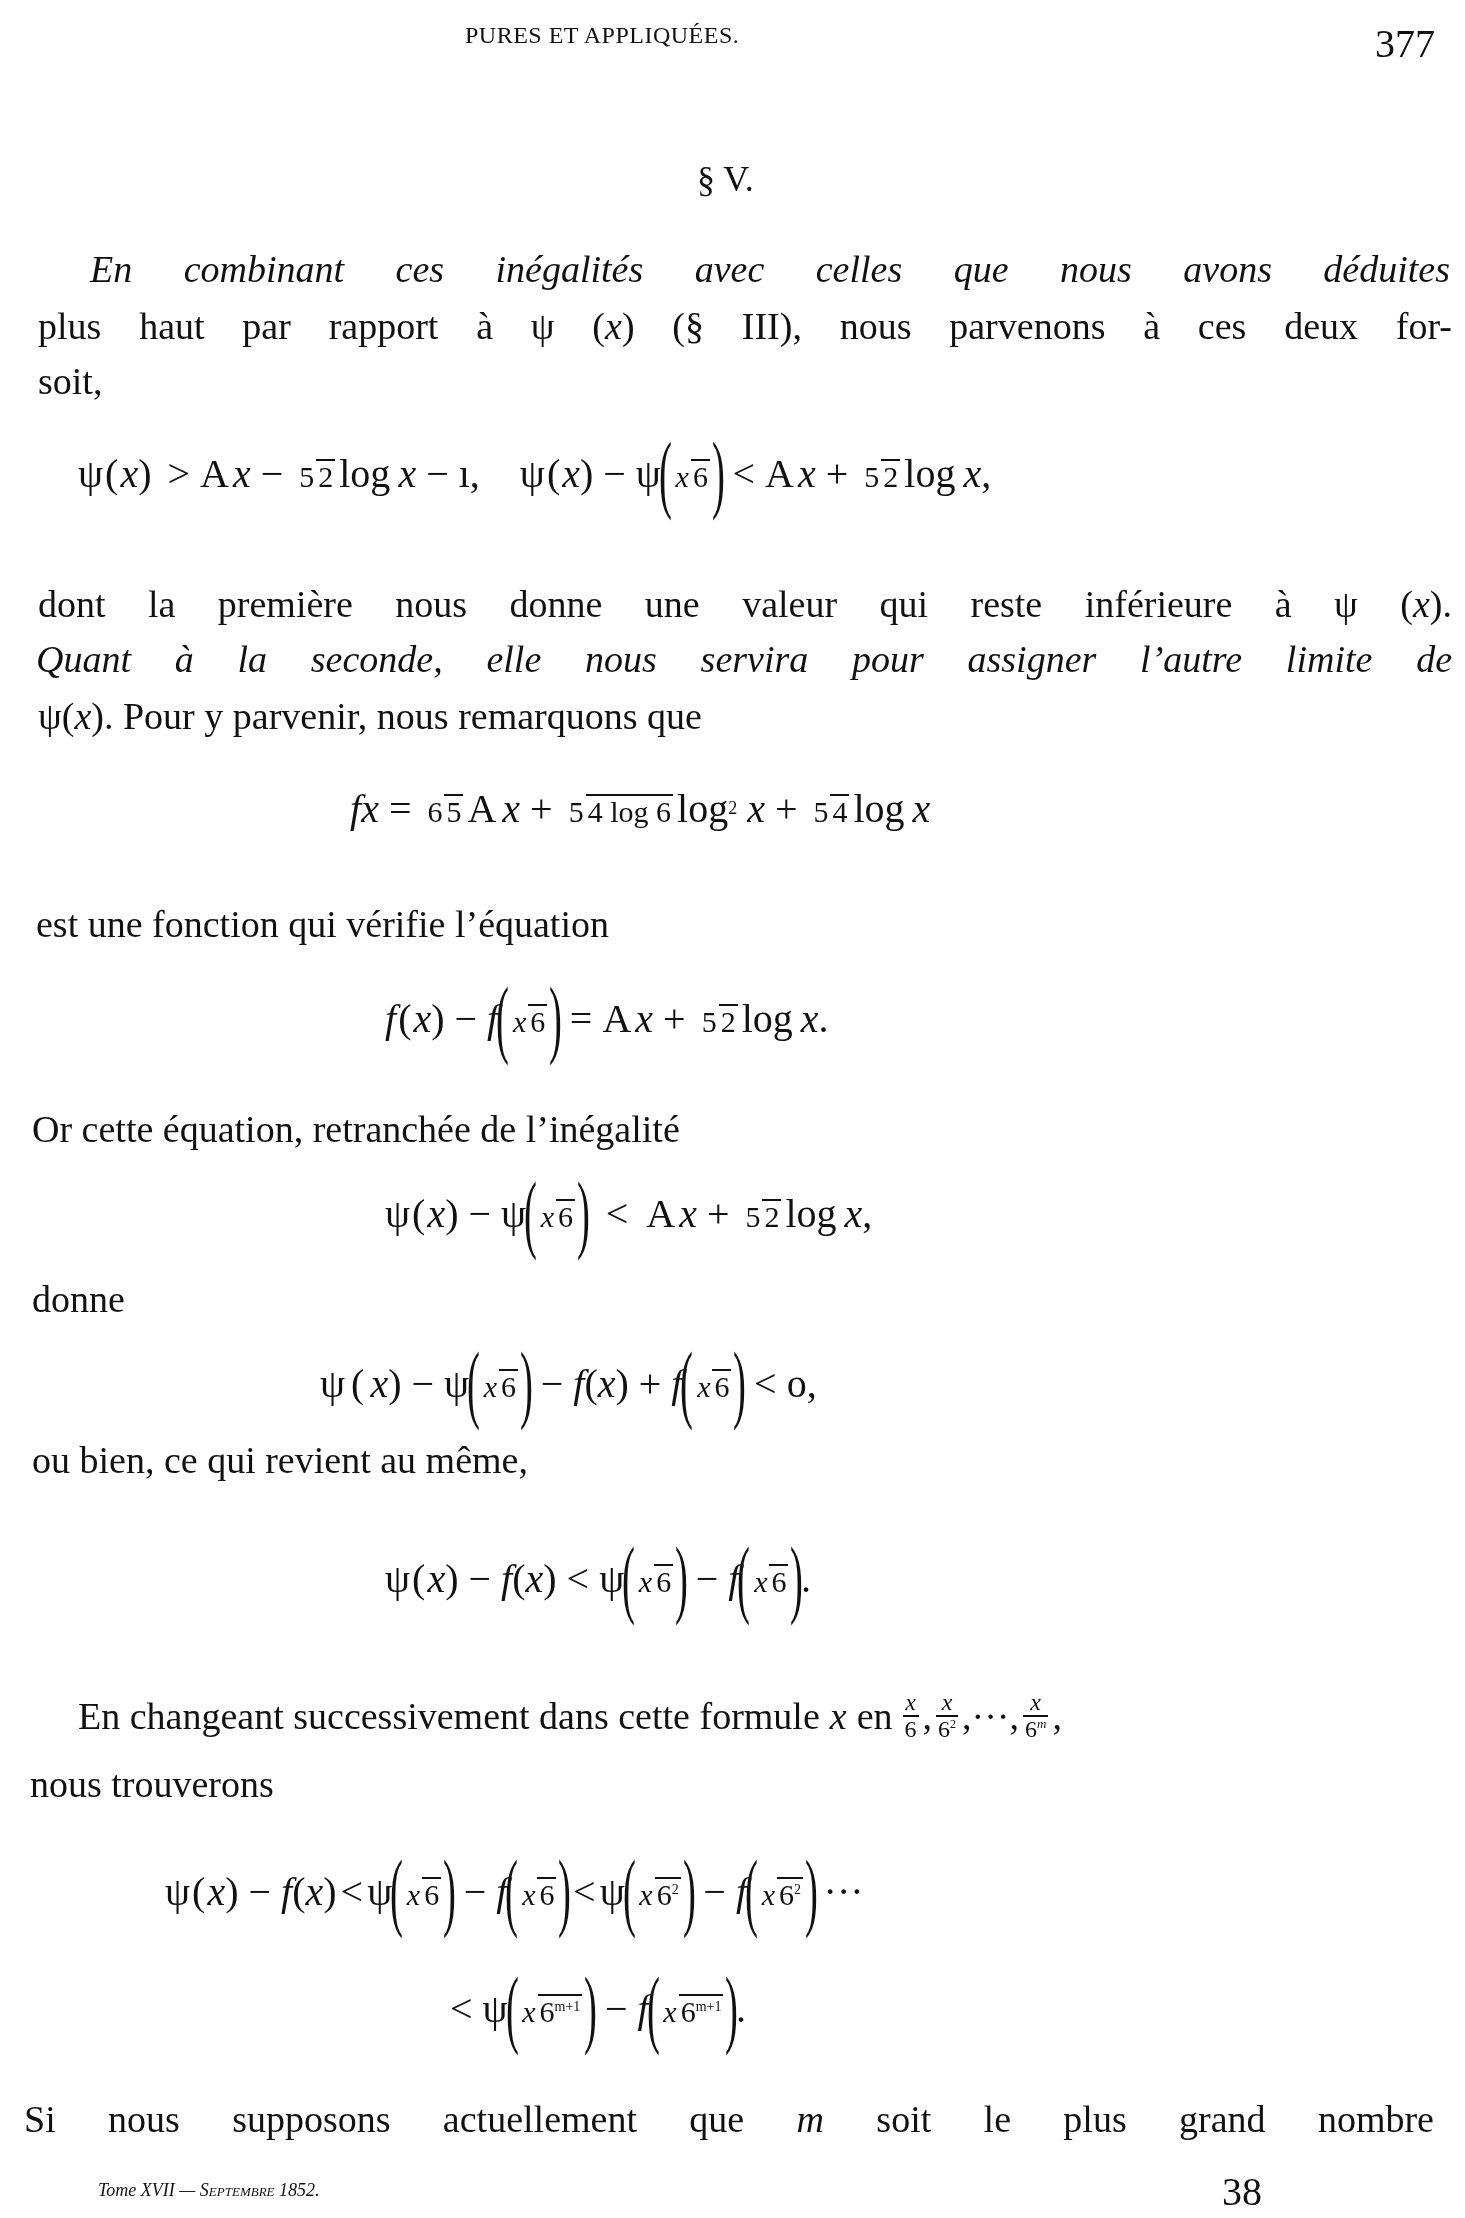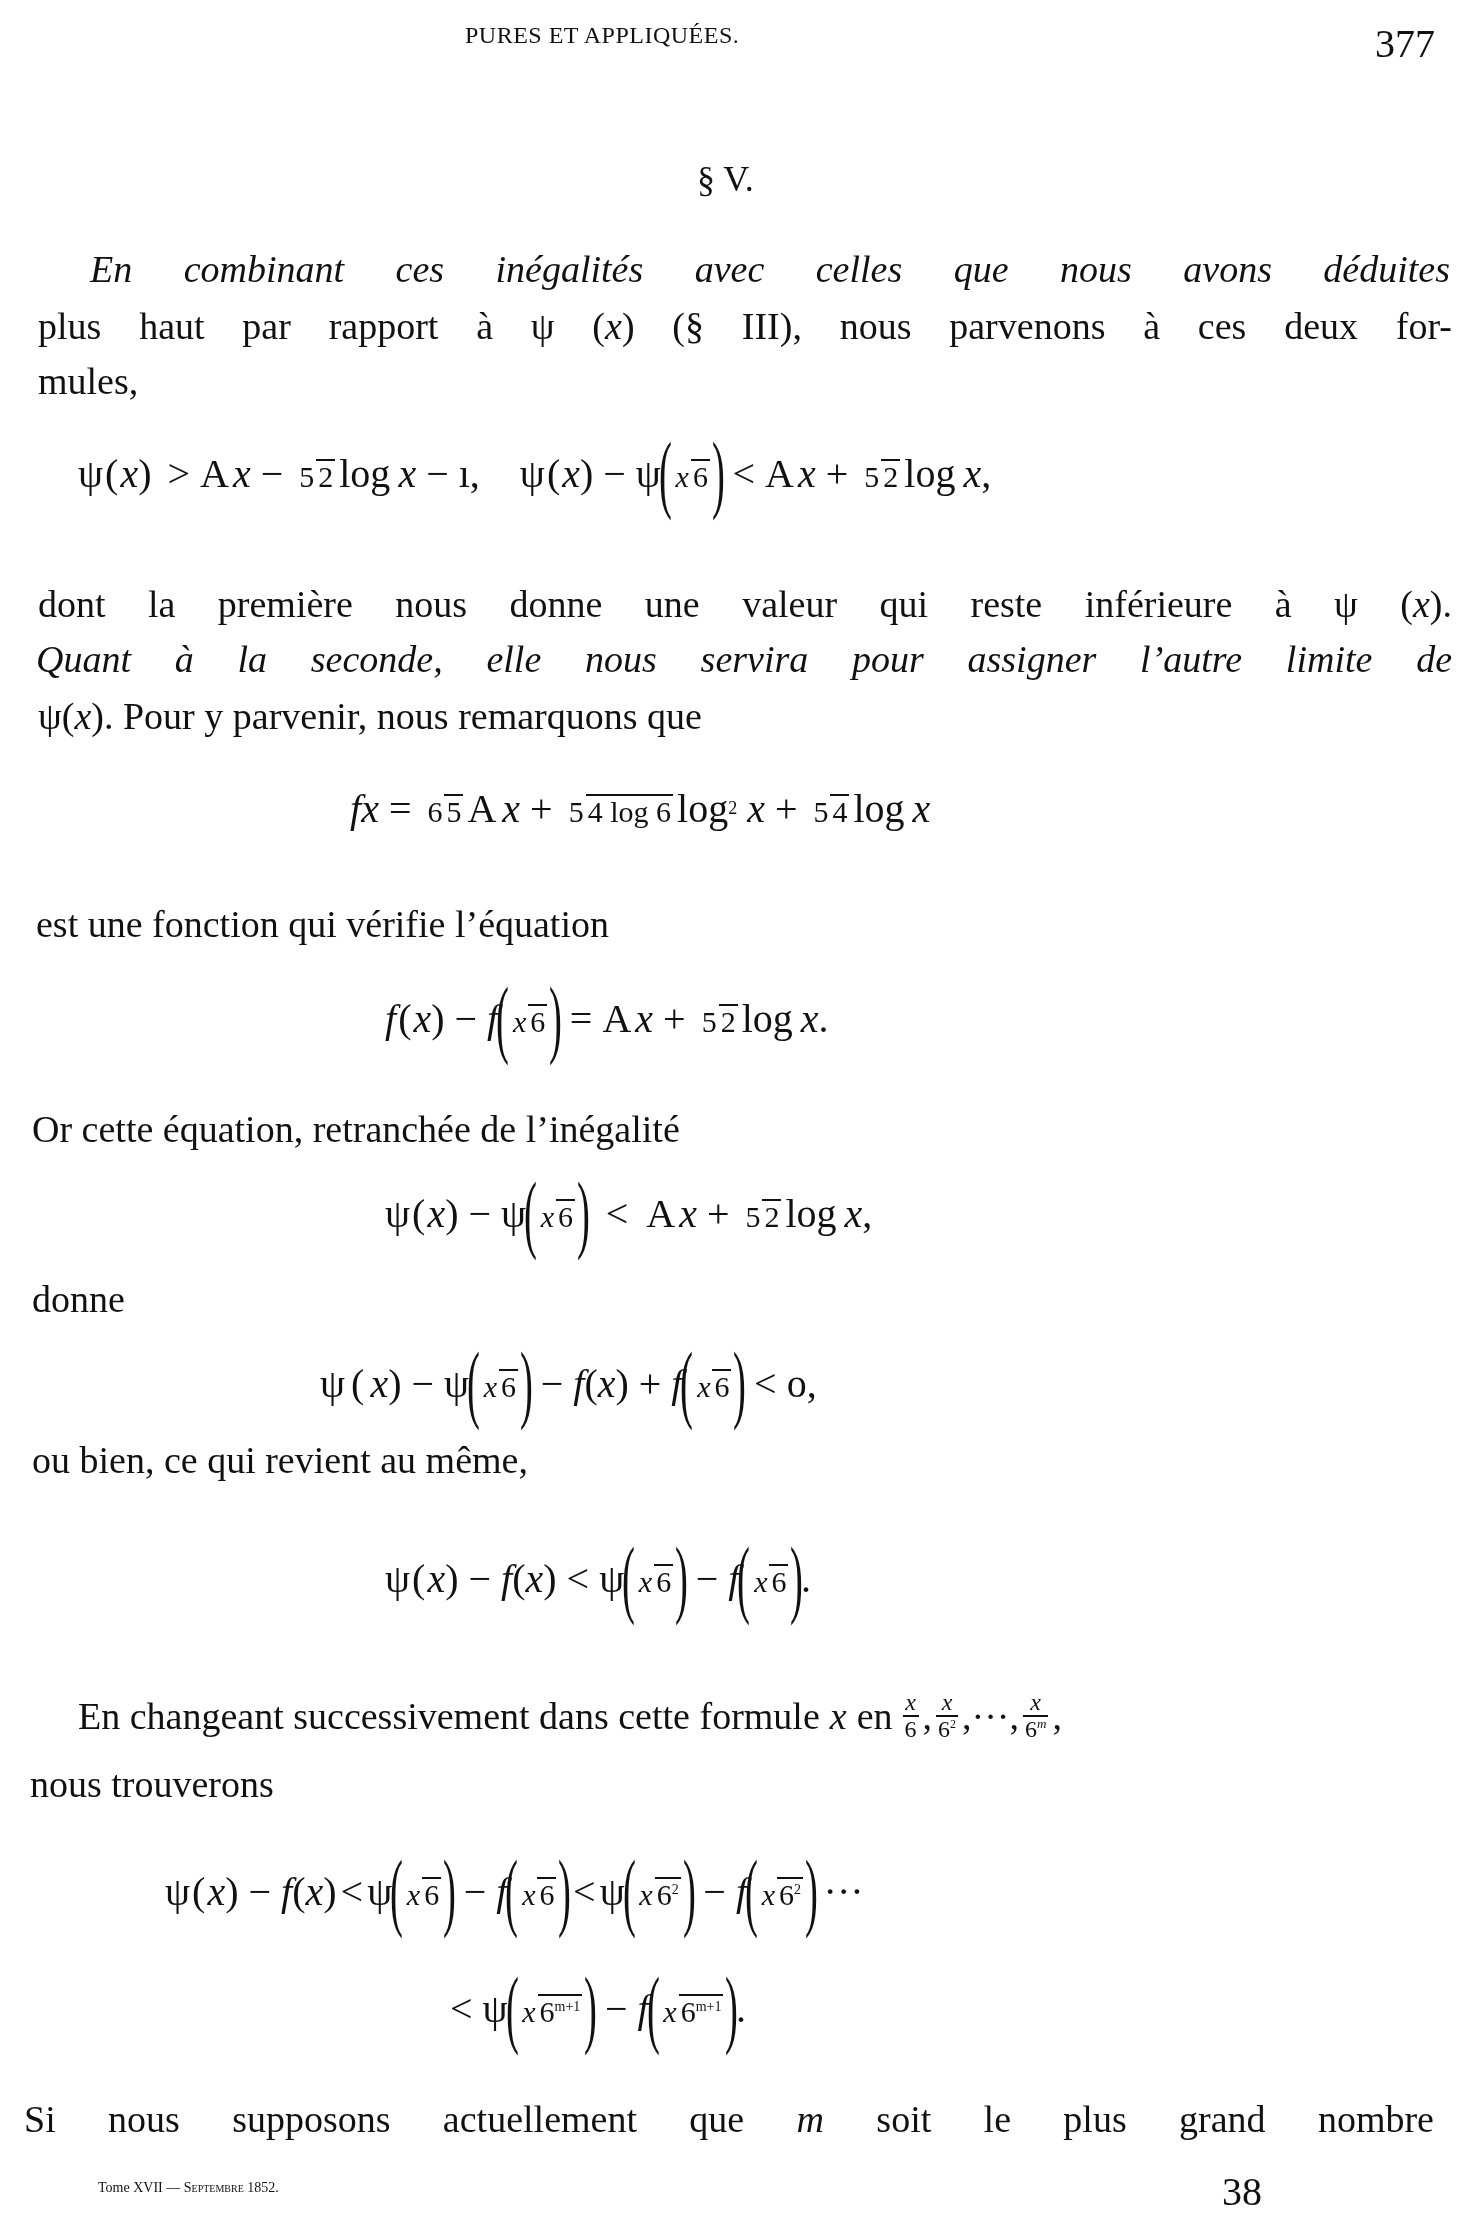--- a/index.html
+++ b/index.html
@@ -14,36 +14,36 @@
   .it { font-style:italic; }
   .eq { font-size:40px; display:flex; align-items:center; gap:0; }
   .eq span { display:inline-block; }
   .frac { display:inline-flex; flex-direction:column; align-items:center; vertical-align:middle; margin:0 4px; }
   .frac .n { font-size:30px; line-height:1.05; padding:0 2px; }
   .frac .d { font-size:30px; line-height:1.05; border-top:2px solid #111; padding:0 2px; }
   .frac.small .n, .frac.small .d { font-size:24px; }
   .big { font-size:86px; font-weight:100; transform:scaleX(0.45); line-height:1; margin:0 -10px; }
   .sup { font-size:18px; vertical-align:super; }
   .op { margin:0 10px; }
-  .foot { font-size:14px; }
+  .foot { font-size:18px;font-style:italic; }
   .sc { font-variant:small-caps; }
 </style>
 </head>
 <body>
 
 <div class="abs hdr" style="left:465px; top:22px;">PURES ET APPLIQUÉES.</div>
 <div class="abs pg" style="left:1375px; top:20px;">377</div>
 
 <div class="abs sec" style="left:697px; top:158px;">§ V.</div>
 
 <div class="abs txt just" style="left:90px; top:250px; width:1360px;">En combinant ces inégalités avec celles que nous avons déduites</div>
 <div class="abs txt" style="left:38px; top:307px; width:1414px; text-align:justify; text-align-last:justify;">
   <span>plus haut par rapport à ψ (</span><span class="it">x</span><span>) (§ III), nous parvenons à ces deux for-</span>
 </div>
-<div class="abs txt" style="left:38px; top:362px;">mules,</div>
+<div class="abs txt" style="left:38px; top:362px;">soit,</div>
 
 <div class="abs eq" style="left:78px; top:430px;">
   <span>ψ</span>
     <span class="op" style="margin:0 2px">(</span>
     <span class="it">x</span>
     <span style="margin-right:6px">)</span>
   <span class="op">&gt;</span>
     <span>A</span>
     <span class="it" style="margin-left:4px">x</span>
   <span class="op">−</span>

